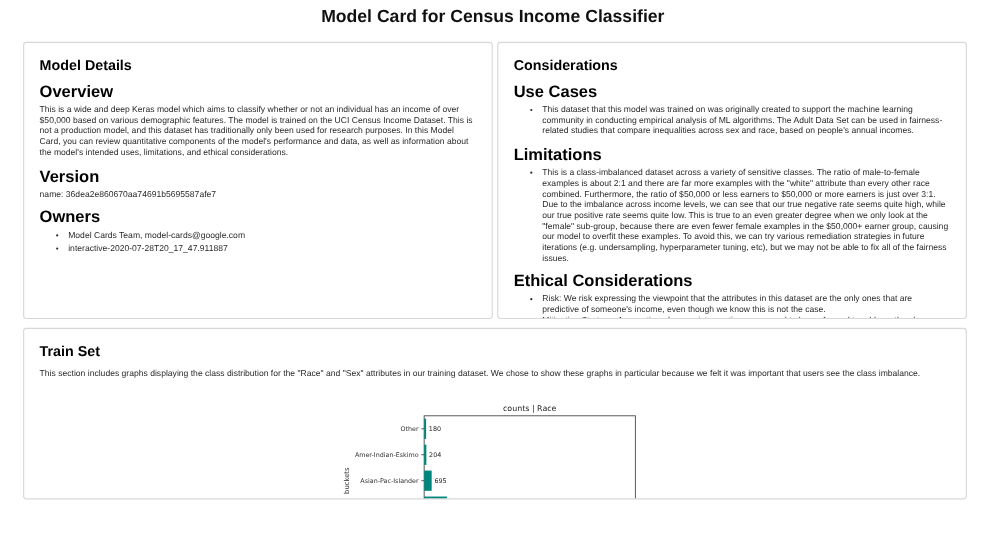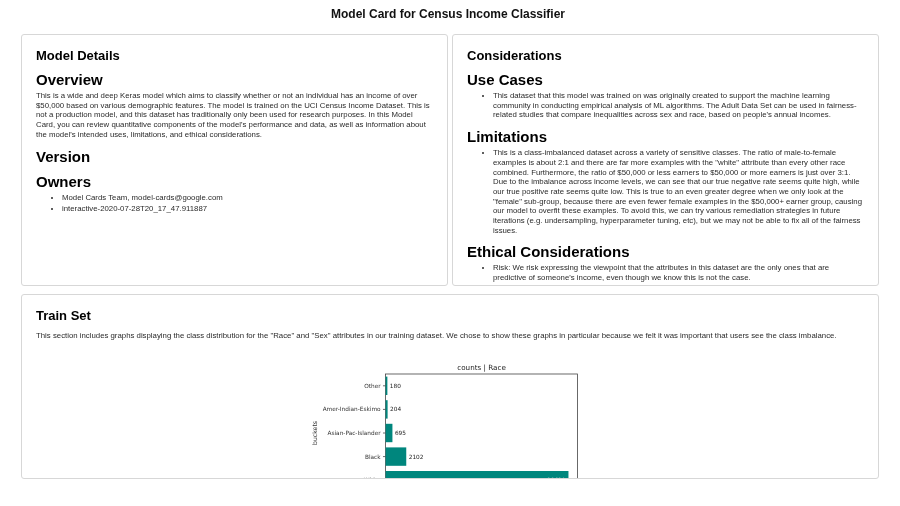--- a/index.html
+++ b/index.html
@@ -5,21 +5,21 @@
   * { box-sizing: border-box; }
   html, body {
     margin: 0; padding: 0;
     width: 900px; height: 506px;
     background: #ffffff;
     font-family: "Liberation Sans", sans-serif;
     color: #202020;
     overflow: hidden;
   }
   h1.page-title {
-    font-size: 12px;
+    font-size: 16px;
     font-weight: 700;
     color: #111;
     text-align: center;
     margin: 7px 4px 13px 0;
   }
   .cards-row {
     display: flex;
     gap: 4px;
     margin: 0 21px;
   }
@@ -57,21 +57,21 @@
     padding-left: 26px;
   }
   .card li {
     font-size: 7.8px;
     line-height: 9.7px;
     color: #2a2a2a;
   }
   .preline { white-space: pre-line; }
   .card-full {
     margin: 8px 21px 0 21px;
-    height: 185px;
+    height: 156px;
     overflow: hidden;
   }
   .card-full .desc { margin: 0 0 20px 0; }
   .charts-row {
     display: flex;
     margin-top: 2px;
     flex-direction: column;
   }
   .chart-half {
     flex: 1 1 0;
@@ -87,20 +87,21 @@
 
 <div class="cards-row">
 
   <section class="card">
     <h2>Model Details</h2>
 
     <h3>Overview</h3>
     <p>This is a wide and deep Keras model which aims to classify whether or not an individual has an income of over $50,000 based on various demographic features. The model is trained on the UCI Census Income Dataset. This is not a production model, and this dataset has traditionally only been used for research purposes. In this Model Card, you can review quantitative components of the model's performance and data, as well as information about the model's intended uses, limitations, and ethical considerations.</p>
 
     <h3>Version</h3>
+    <p>name: 36dea2e860670aa74691b5695587afe7</p>
 
     <h3>Owners</h3>
     <ul>
       <li>Model Cards Team, model-cards@google.com</li>
     </ul>
 
     <ul>
       <li>interactive-2020-07-28T20_17_47.911887</li>
     </ul>
   </section>

